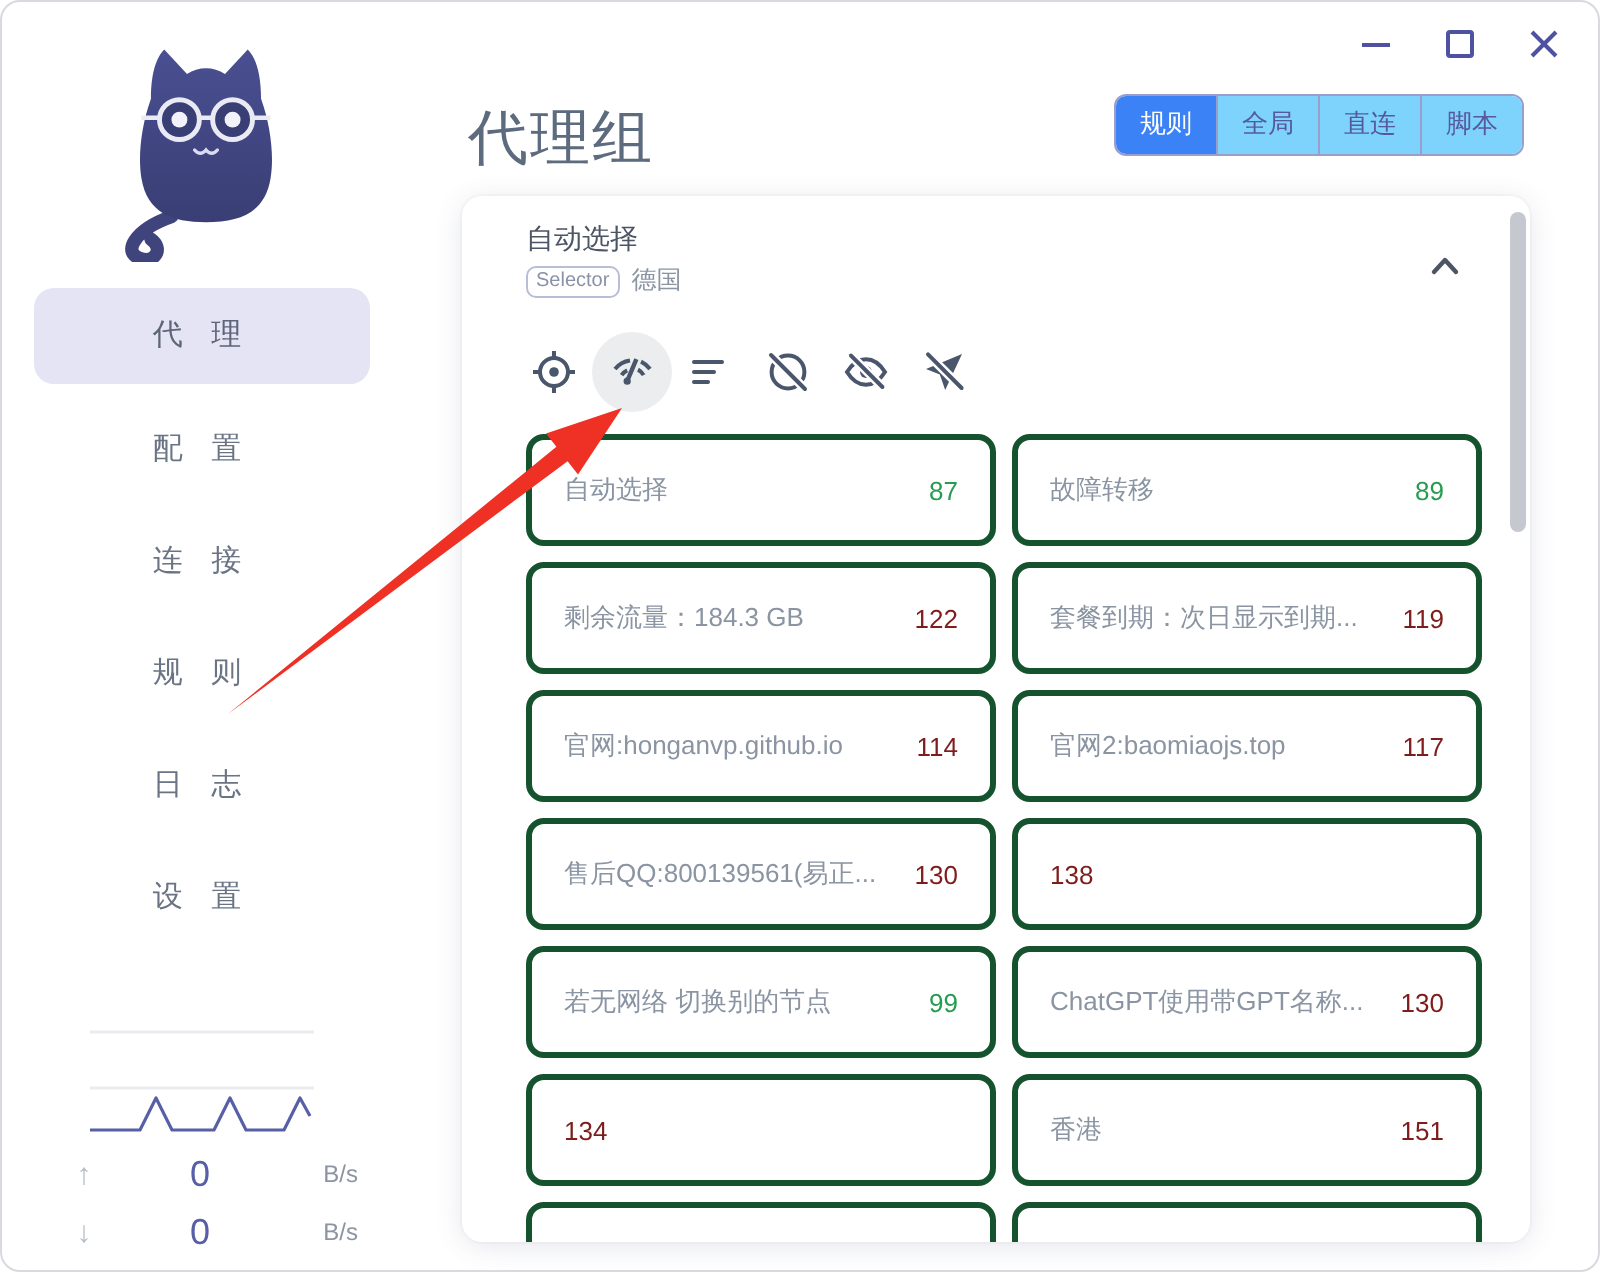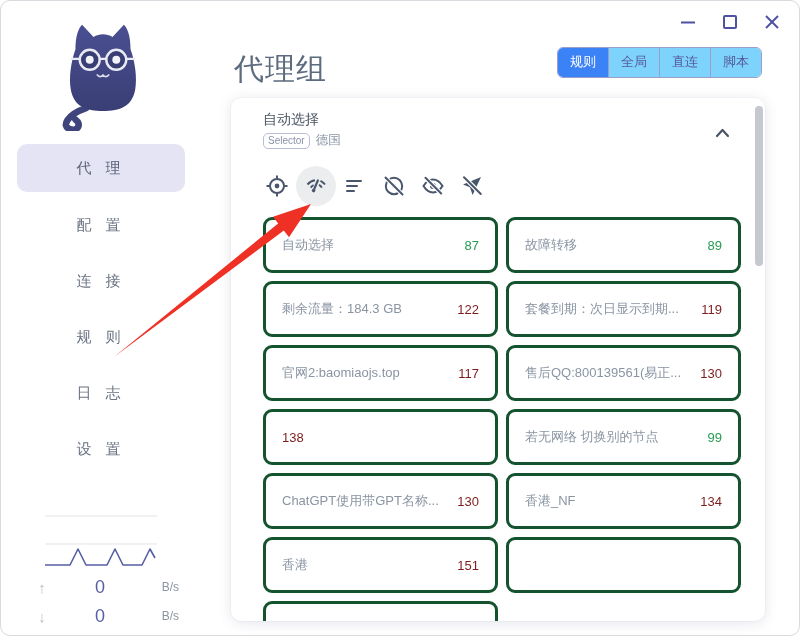--- a/index.html
+++ b/index.html
@@ -213,40 +213,43 @@
       </div>
       <div class="node">
         <span class="node-name">剩余流量：184.3 GB</span>
         <span class="node-delay delay-gray">122</span>
       </div>
       <div class="node">
         <span class="node-name">套餐到期：次日显示到期...</span>
         <span class="node-delay delay-gray">119</span>
       </div>
       <div class="node">
+        <span class="node-name">官网:honganvp.github.io</span>
+        <span class="node-delay delay-gray">114</span>
+      </div>
+      <div class="node">
         <span class="node-name">官网2:baomiaojs.top</span>
         <span class="node-delay delay-gray">117</span>
       </div>
       <div class="node">
         <span class="node-name">售后QQ:800139561(易正...</span>
         <span class="node-delay delay-gray">130</span>
       </div>
       <div class="node">
         <span class="node-delay delay-gray">138</span>
       </div>
       <div class="node">
         <span class="node-name">若无网络 切换别的节点</span>
         <span class="node-delay delay-green">99</span>
       </div>
       <div class="node">
         <span class="node-name">ChatGPT使用带GPT名称...</span>
         <span class="node-delay delay-gray">130</span>
       </div>
       <div class="node">
-        <span class="node-name">香港_NF</span>
         <span class="node-delay delay-gray">134</span>
       </div>
       <div class="node">
         <span class="node-name">香港</span>
         <span class="node-delay delay-gray">151</span>
       </div>
 
       <div class="node"></div>
       <div class="node"></div>
     </div>

